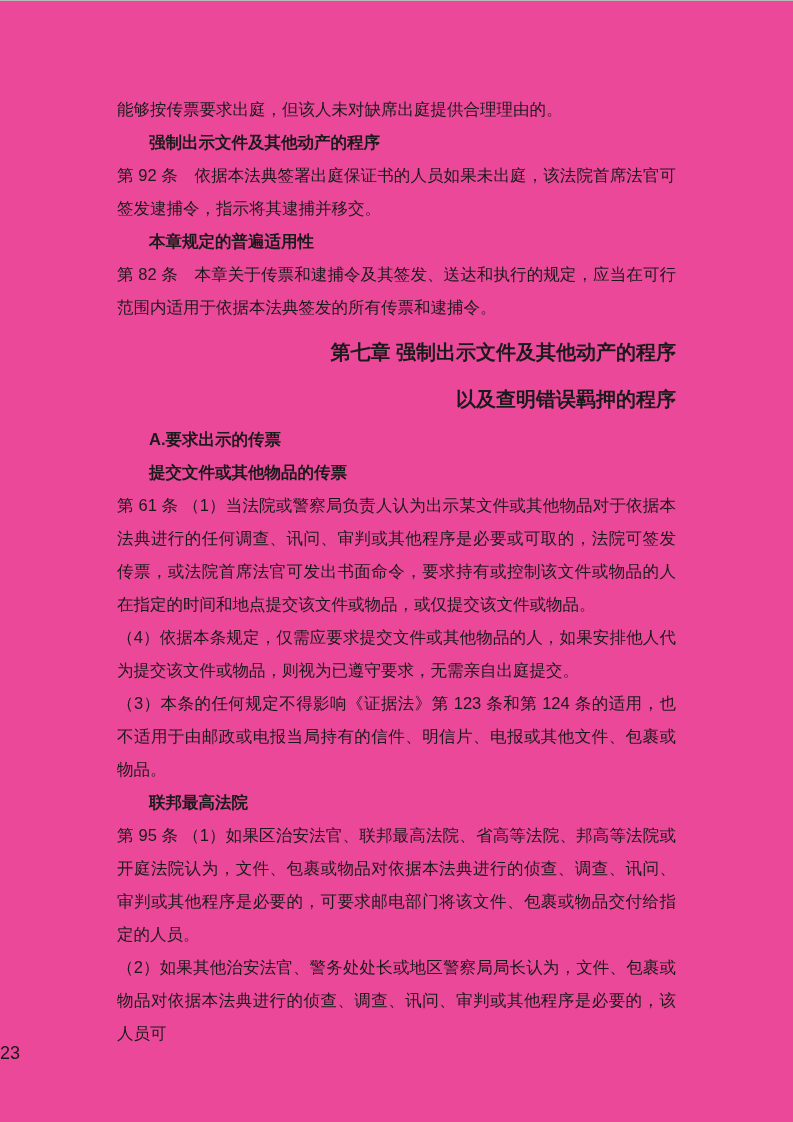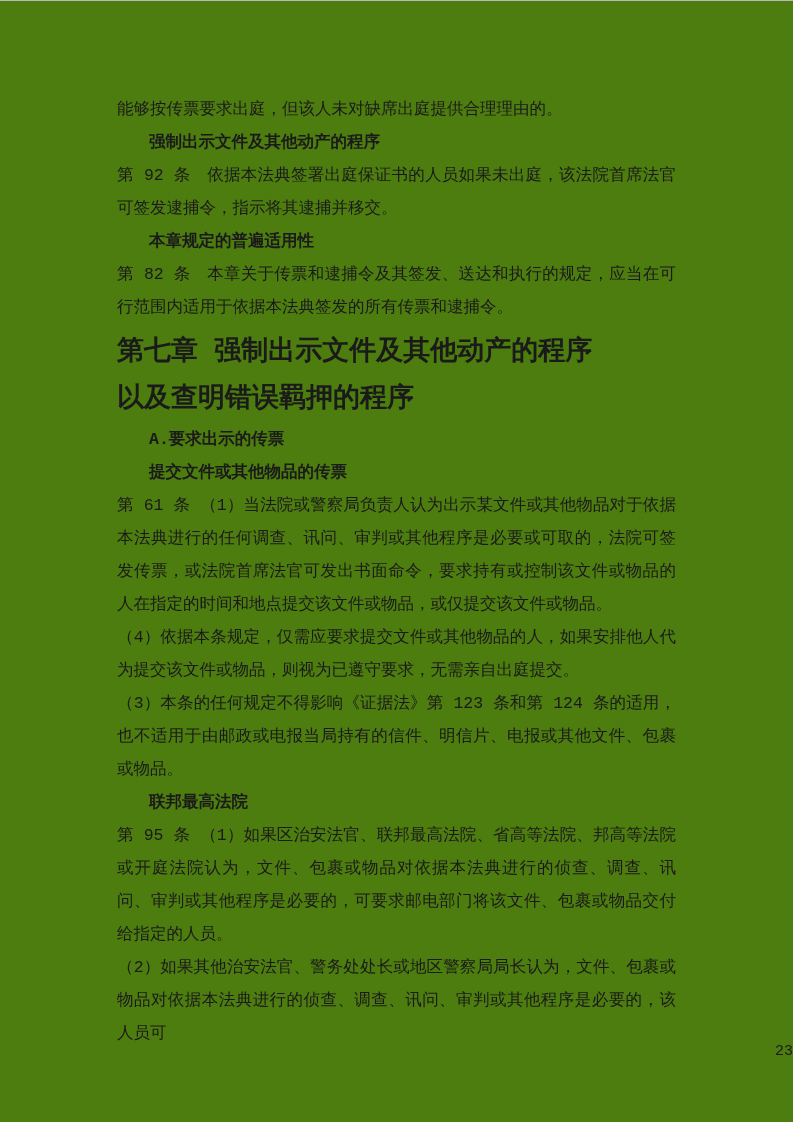--- a/index.html
+++ b/index.html
@@ -4,24 +4,24 @@
 <style>
   html, body {
     margin: 0;
     padding: 0;
     background: #ffffff;
   }
   .page {
     position: relative;
     width: 793px;
     height: 1122px;
-    background: #4d7c0f;
+    background: #ec4899;
     overflow: hidden;
     color: #1a1a1a;
-    font-family: Liberation Mono, monospace;
+    font-family: Liberation Sans, sans-serif;
     border-top: 1px solid #b9b9b9;
     box-sizing: border-box;
   }
   .content {
     position: absolute;
     top: 0;
     left: 117px;
     width: 559px;
     padding-top: 92px;
   }
@@ -33,35 +33,35 @@
     text-justify: inter-ideograph;
     word-break: break-all;
   }
   .content p.heading {
     font-weight: bold;
     text-align: left;
     text-indent: 32px;
   }
   .content p.chapter {
     font-weight: bold;
-    text-align: left;
+    text-align: right;
     text-indent: 0;
-    font-size: 27px;
+    font-size: 20px;
     line-height: 47px;
   }
   .content p.chapter.first {
     margin-top: 5px;
   }
   .page-number {
     position: absolute;
     left: 0;
     right: 0;
     top: 1042px;
-    text-align: right;
-    font-size: 15px;
+    text-align: left;
+    font-size: 18px;
     color: #1a1a1a;
   }
 </style>
 </head>
 <body>
 
 <div class="page">
   <div class="content">
     <p class="body">能够按传票要求出庭，但该人未对缺席出庭提供合理理由的。</p>
     <p class="heading">强制出示文件及其他动产的程序</p>

